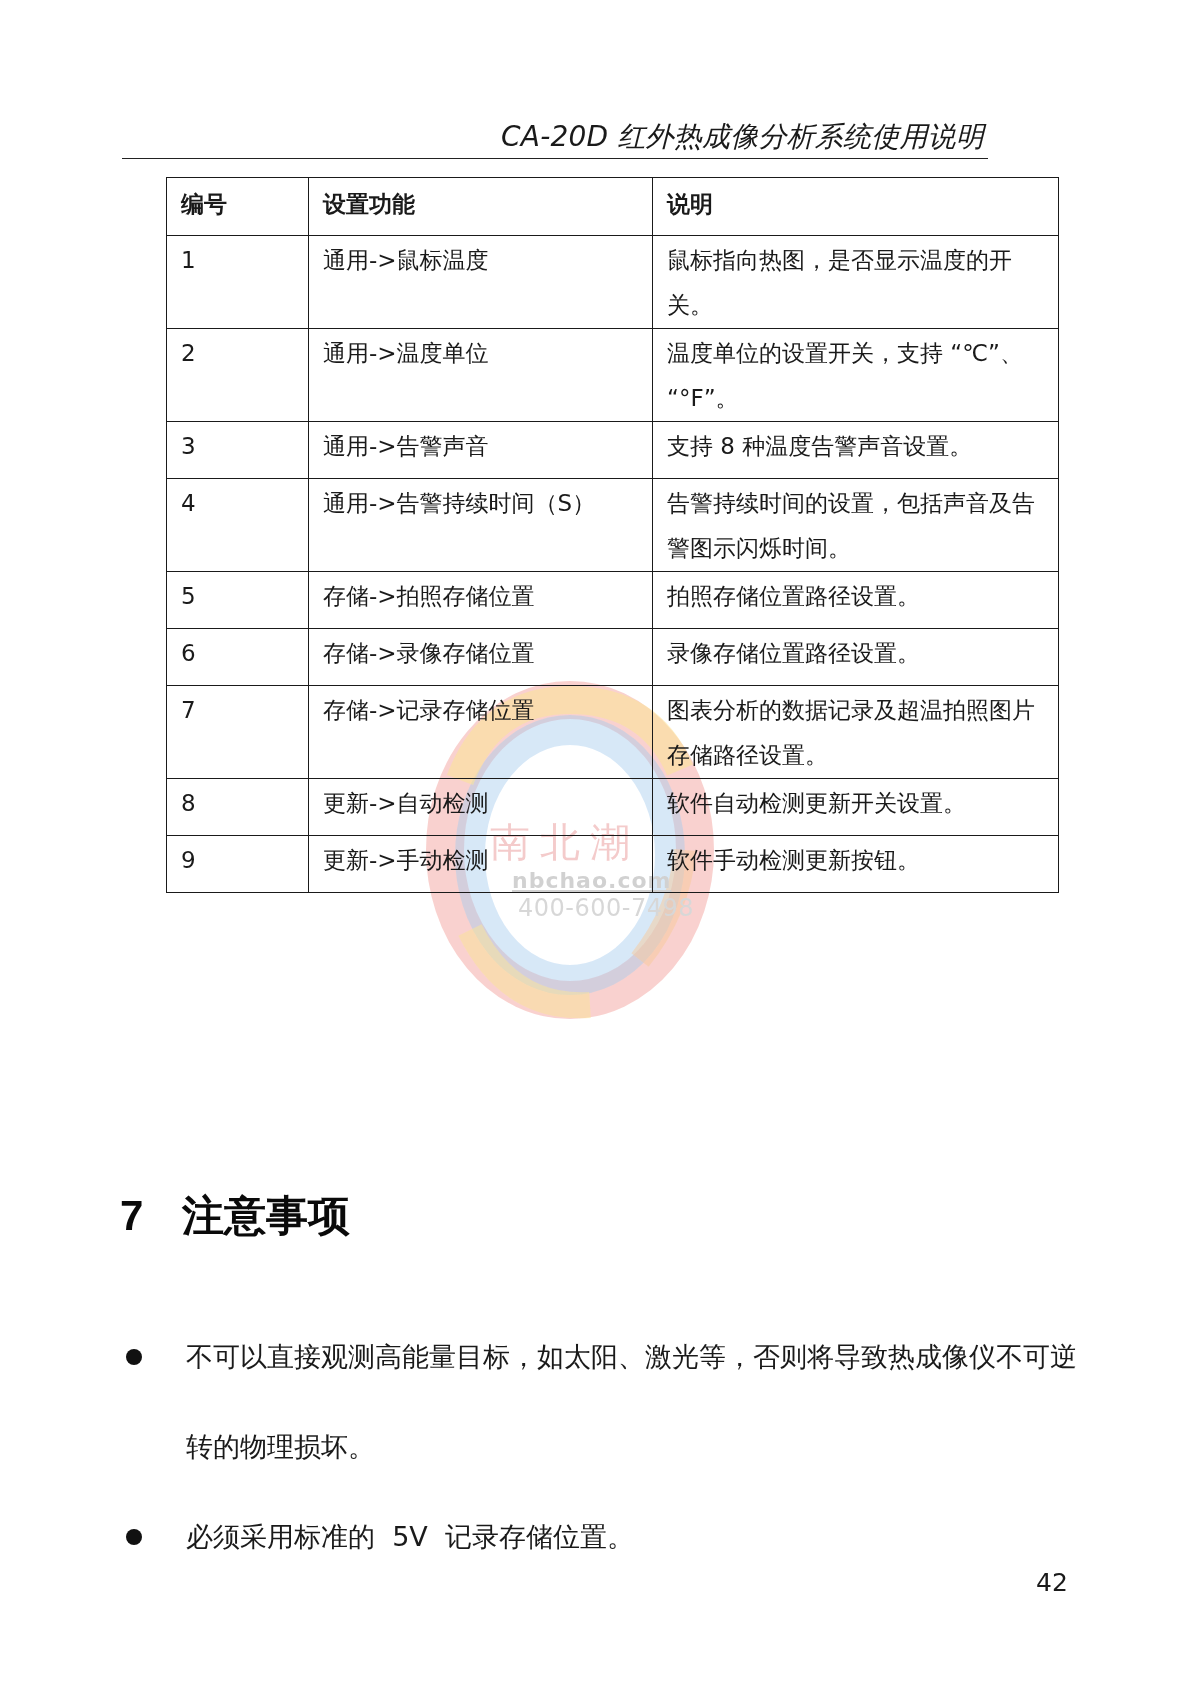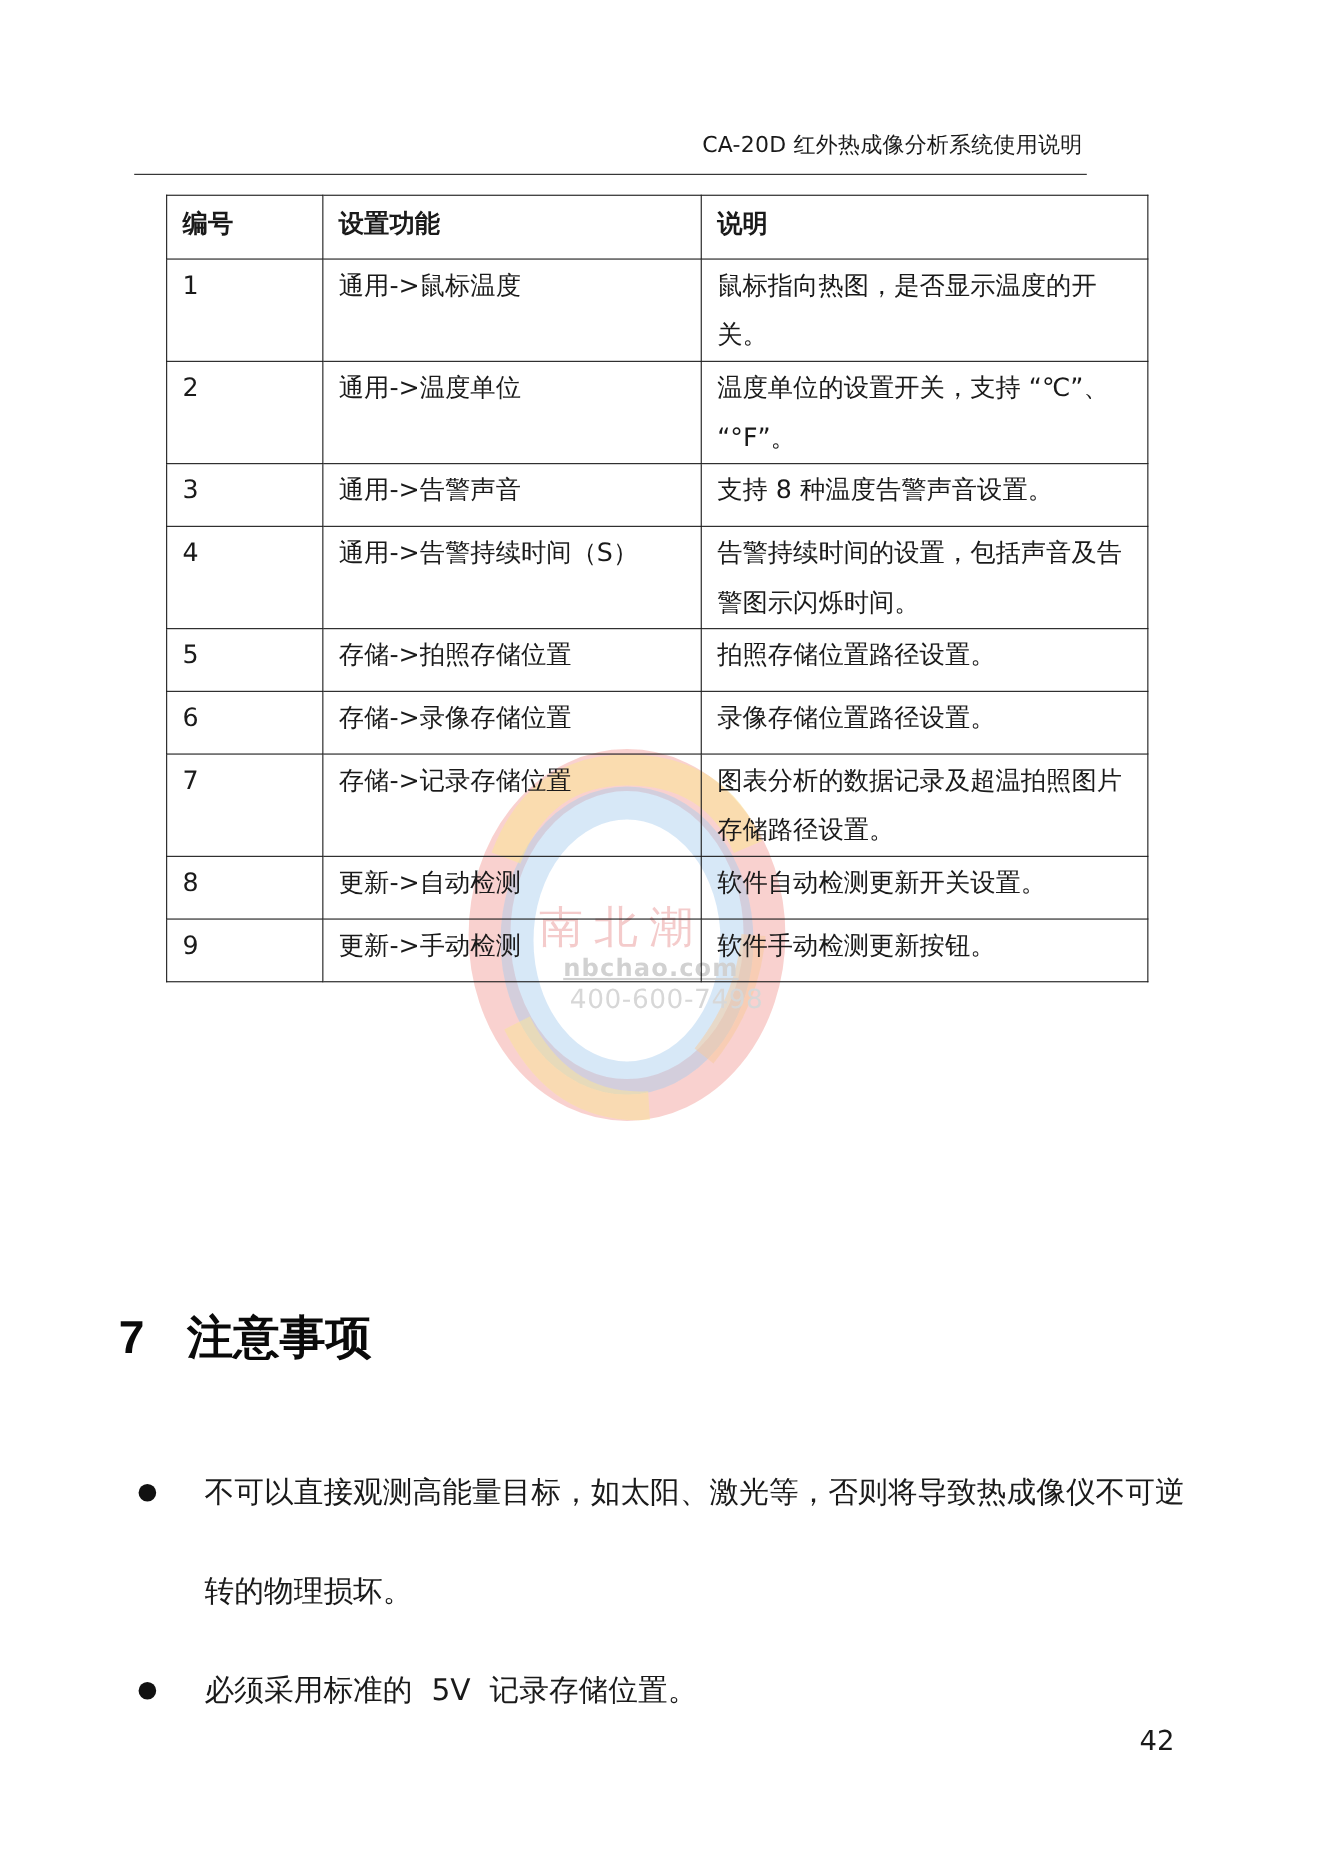--- a/index.html
+++ b/index.html
@@ -20,24 +20,25 @@
       left: 122px;
       top: 112px;
       width: 866px;
       height: 46px;
       border-bottom: 1.5px solid #222;
     }
     .page-header-title {
       position: absolute;
       right: 4px;
       top: 6px;
-      font-size: 20px;
+      font-size: 28px;
       letter-spacing: 0.2px;
       color: #1a1a1a;
       white-space: nowrap;
+      font-style: italic;
     }
     
     .watermark {
       position: absolute;
       left: 420px;
       top: 660px;
       width: 300px;
       height: 400px;
       pointer-events: none;
       opacity: 0.45;
@@ -68,21 +69,21 @@
       position: absolute;
       left: 98px;
       top: 234px;
       font-size: 24px;
       color: #a8a8a8;
       letter-spacing: 0.5px;
     }
     
     .settings-table {
       position: absolute;
-      left: 151px;
+      left: 166px;
       top: 177px;
       width: 892px;
       border-collapse: collapse;
       table-layout: fixed;
       z-index: 2;
     }
     .settings-table th, .settings-table td {
       border: 1.5px solid #1a1a1a;
       vertical-align: top;
       text-align: left;
@@ -98,21 +99,21 @@
       padding-top: 4px;
     }
     .col-num { width: 142px; }
     .col-func { width: 344px; }
     .col-desc { width: 406px; }
     .row-2line td { height: 89px; }
     .row-1line td { height: 54px; }
     
     .section-heading {
       position: absolute;
-      left: 108px;
+      left: 120px;
       top: 1188px;
       font-size: 42px;
       font-weight: bold;
       color: #0a0a0a;
       white-space: nowrap;
       font-family: "Liberation Sans", "DejaVu Sans", sans-serif;
     }
     .section-heading .sec-num {
       display: inline-block;
       width: 62px;

